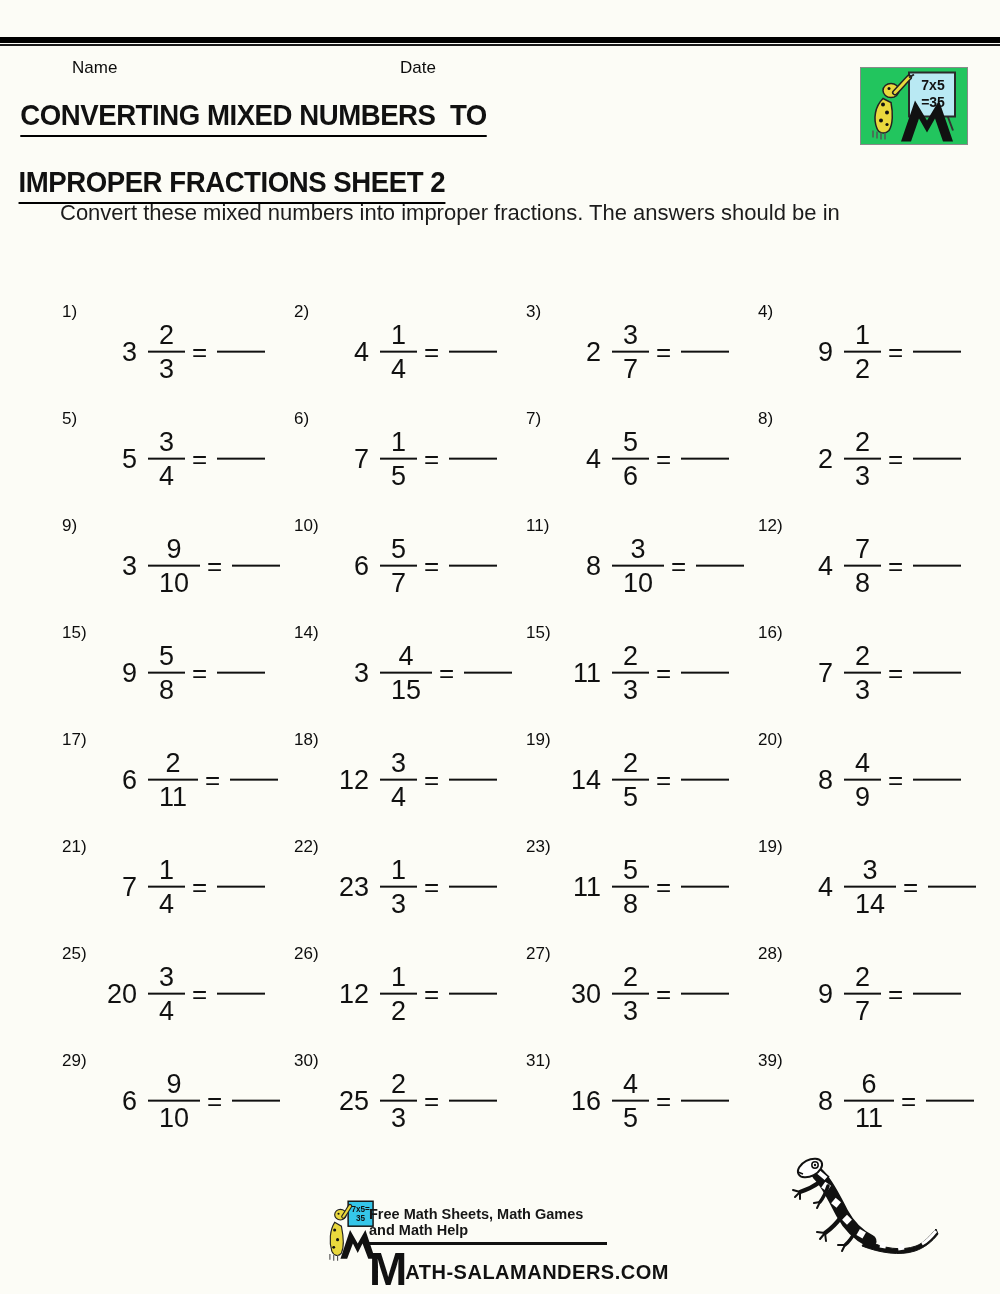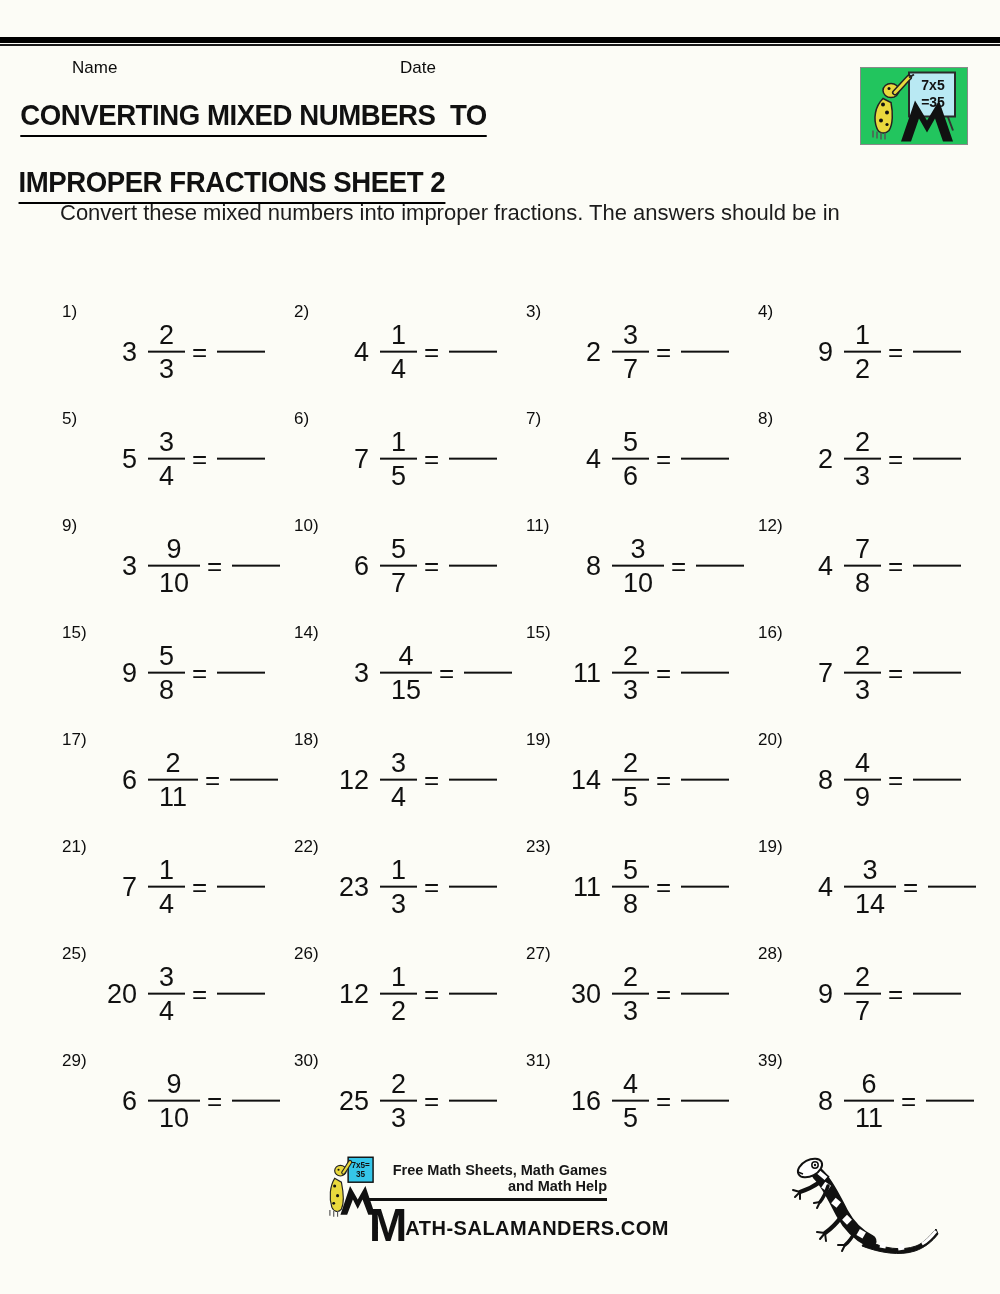--- a/index.html
+++ b/index.html
@@ -48,23 +48,23 @@
     position:absolute;left:30px;top:52px;transform:translateY(-50%);
     display:flex;align-items:center;white-space:nowrap;
   }
   .whole{display:inline-block;width:52px;text-align:right;font-size:27px;}
   .frac{display:inline-flex;flex-direction:column;align-items:center;margin-left:11px;font-size:27px;line-height:1.05;}
   .fnum{padding:0 11px 2px;}
   .fden{border-top:2.5px solid #111;padding:2px 11px 0;}
   .eq{font-size:26px;margin:0 2px 0 7px;}
   .blank{display:inline-block;width:48px;height:0;border-bottom:2.5px solid #111;margin-left:8px;}
 
-  .footer{position:absolute;left:327px;top:1154px;display:flex;align-items:flex-start;}
+  .footer{position:absolute;left:327px;top:1198px;display:flex;align-items:flex-start;}
   .footer-right{margin-left:-6px;width:238px;}
-  .tagline{font-size:14.5px;font-weight:bold;text-align:right;color:#161616;padding:8px 0 4px 0;}
+  .tagline{font-size:14.5px;font-weight:bold;text-align:left;color:#161616;padding:8px 0 4px 0;}
   .tag-rule{height:3px;background:#111;margin:0 0 1px 0;}
   .site-row{white-space:nowrap;line-height:1;}
   .site-m{font-size:46px;font-weight:800;letter-spacing:-2px;vertical-align:-6px;}
   .site-rest{font-size:20px;font-weight:800;letter-spacing:0.5px;}
 
   .gecko{position:absolute;left:790px;top:1156px;}
   svg text{font-family:"Liberation Sans", sans-serif;}
 </style>
 </head>
 <body>

